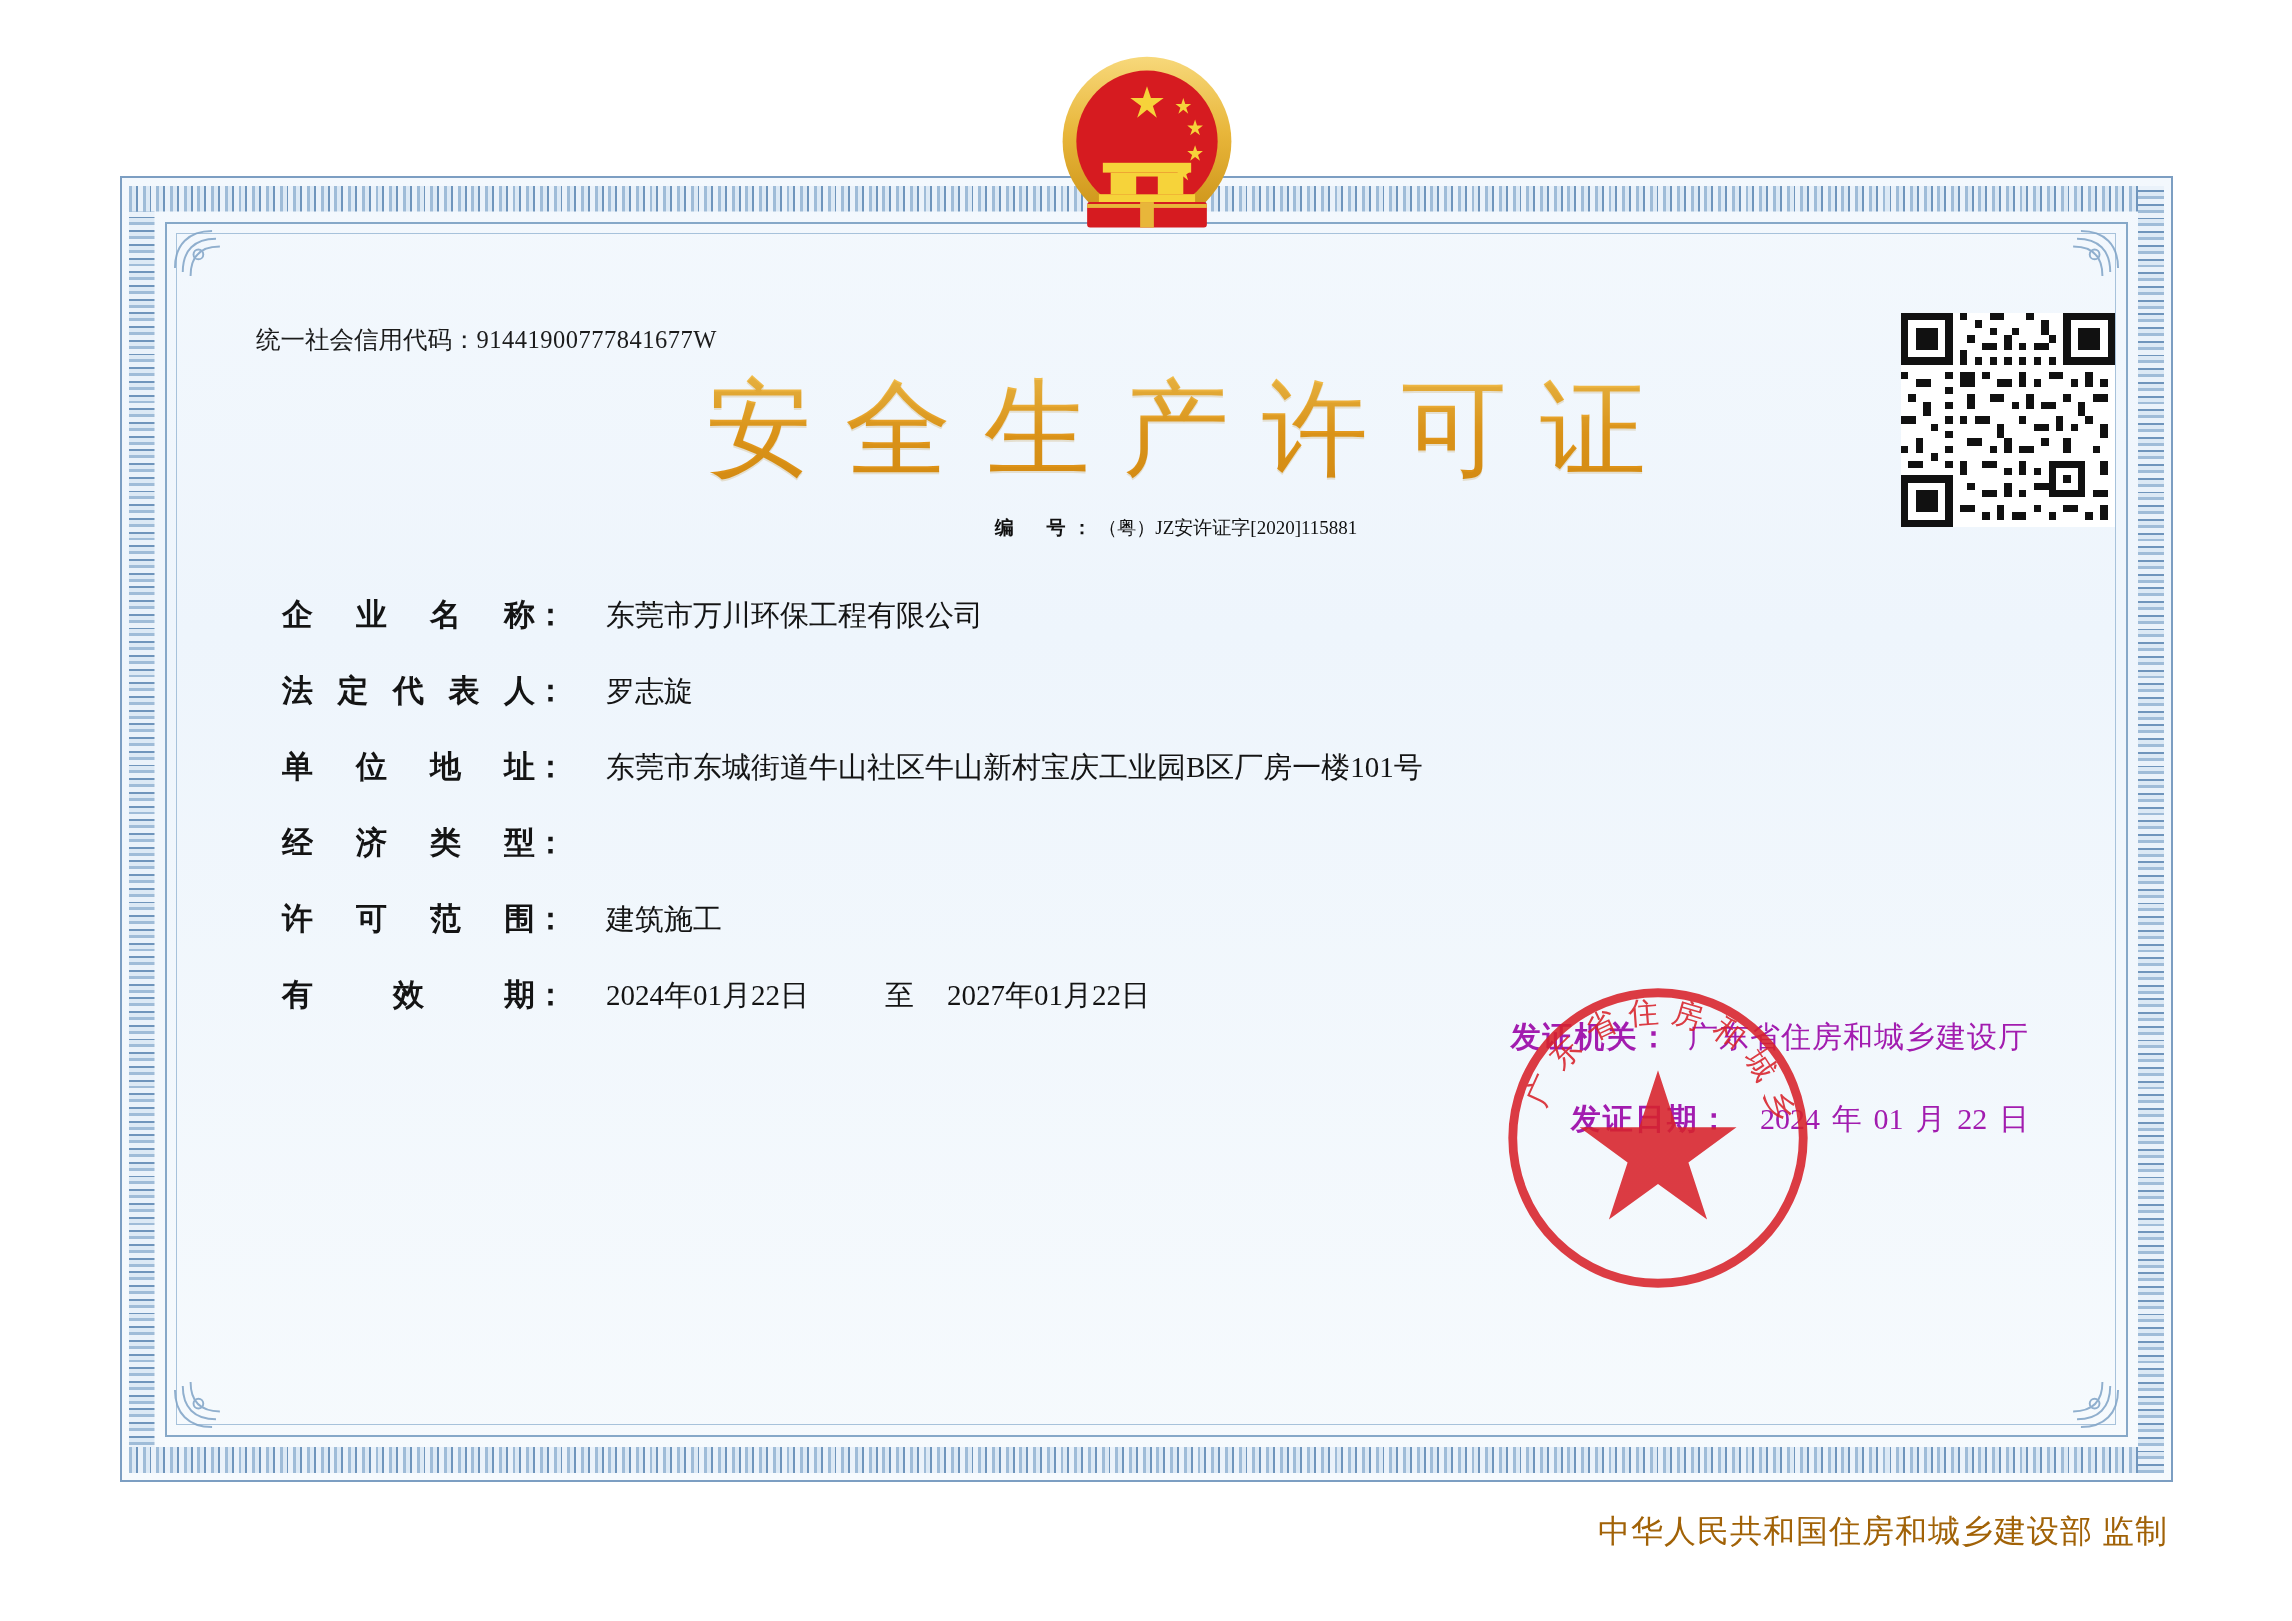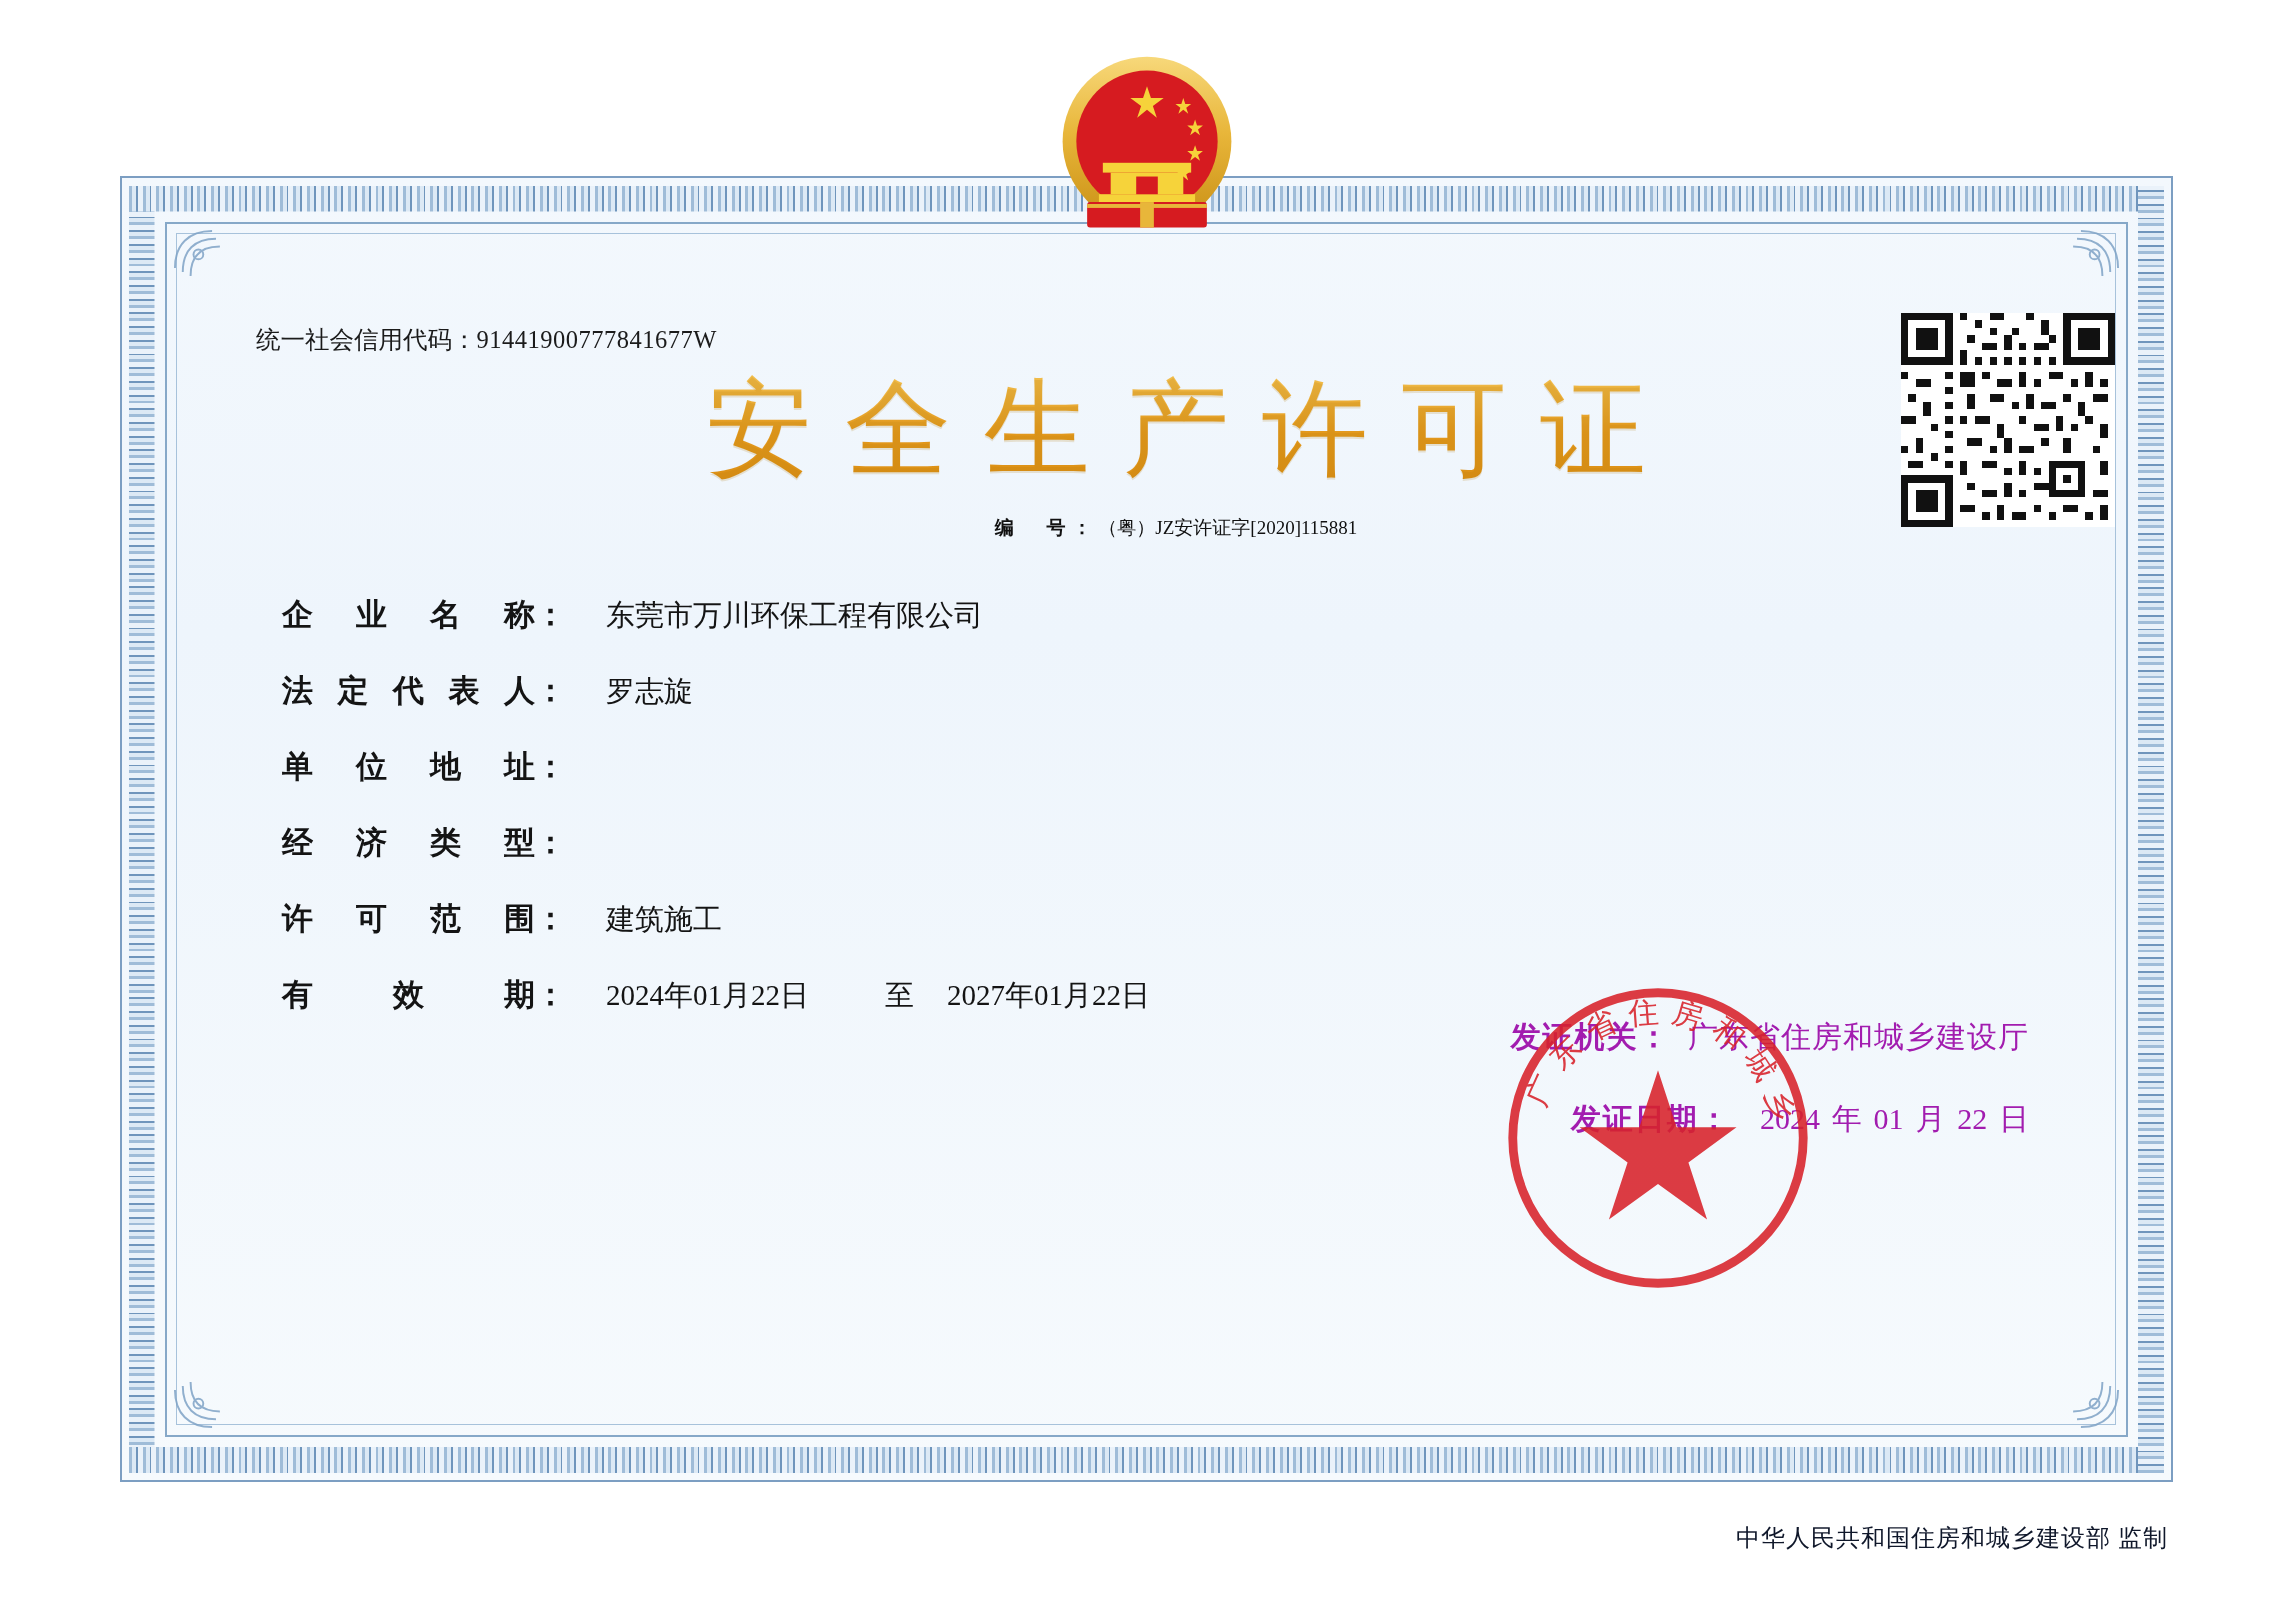--- a/index.html
+++ b/index.html
@@ -259,22 +259,22 @@
     width: 316px;
     height: 316px;
     z-index: 30;
     pointer-events: none;
   }
 
   .footer-note {
     position: absolute;
     right: 125px;
     bottom: 67px;
-    font-size: 24px;
-    color: #0f172a;
+    font-size: 32px;
+    color: #a16207;
     letter-spacing: 1px;
   }
 </style>
 </head>
 <body>
 
 <div class="page">
 
   <div class="emblem">
     <svg viewBox="0 0 214 214" width="210" height="210">
@@ -524,20 +524,21 @@
       </div>
 
       <div class="field-row">
         <div class="field-label">
           <span>单</span>
           <span>位</span>
           <span>地</span>
           <span>址</span>
         </div>
         <span class="field-colon">：</span>
+        <div class="field-value">东莞市东城街道牛山社区牛山新村宝庆工业园B区厂房一楼101号</div>
       </div>
 
       <div class="field-row">
         <div class="field-label">
           <span>经</span>
           <span>济</span>
           <span>类</span>
           <span>型</span>
         </div>
         <span class="field-colon">：</span>

